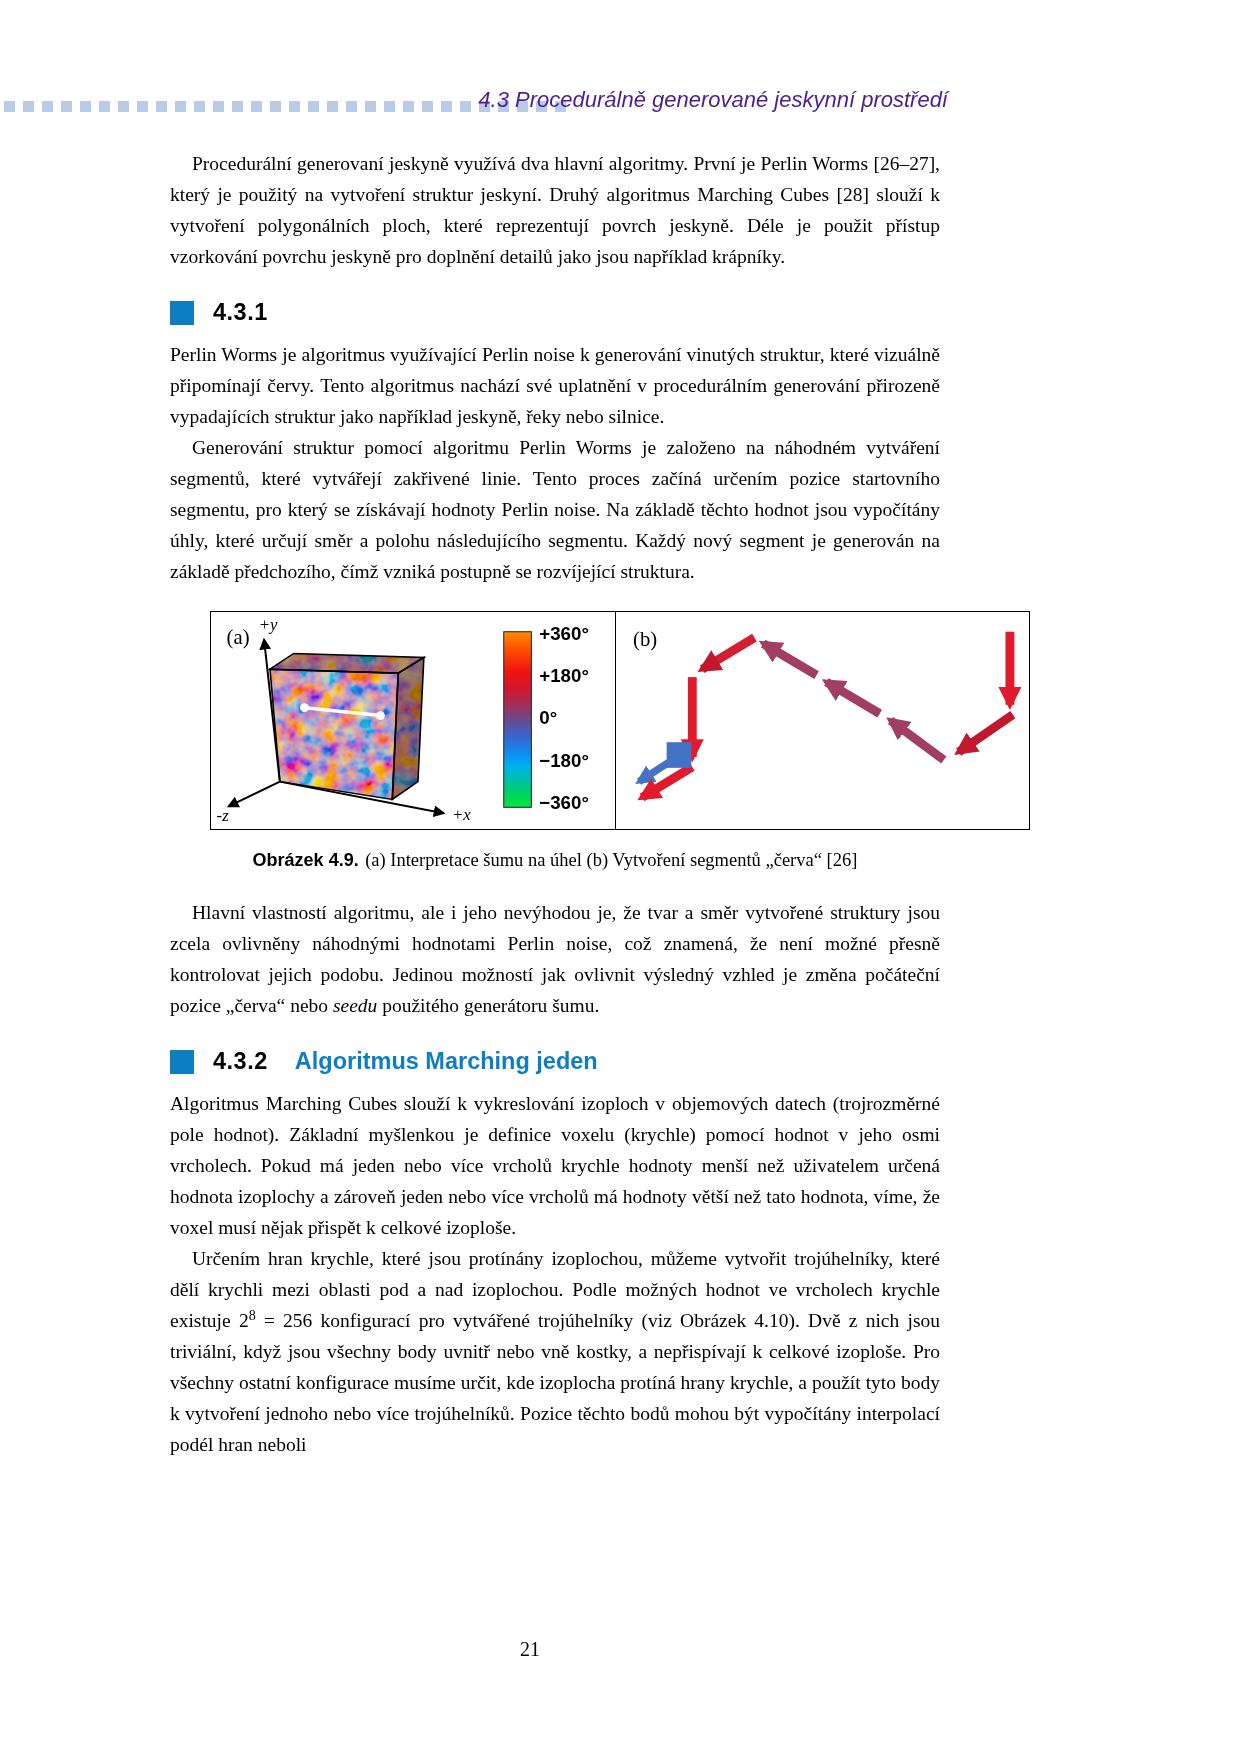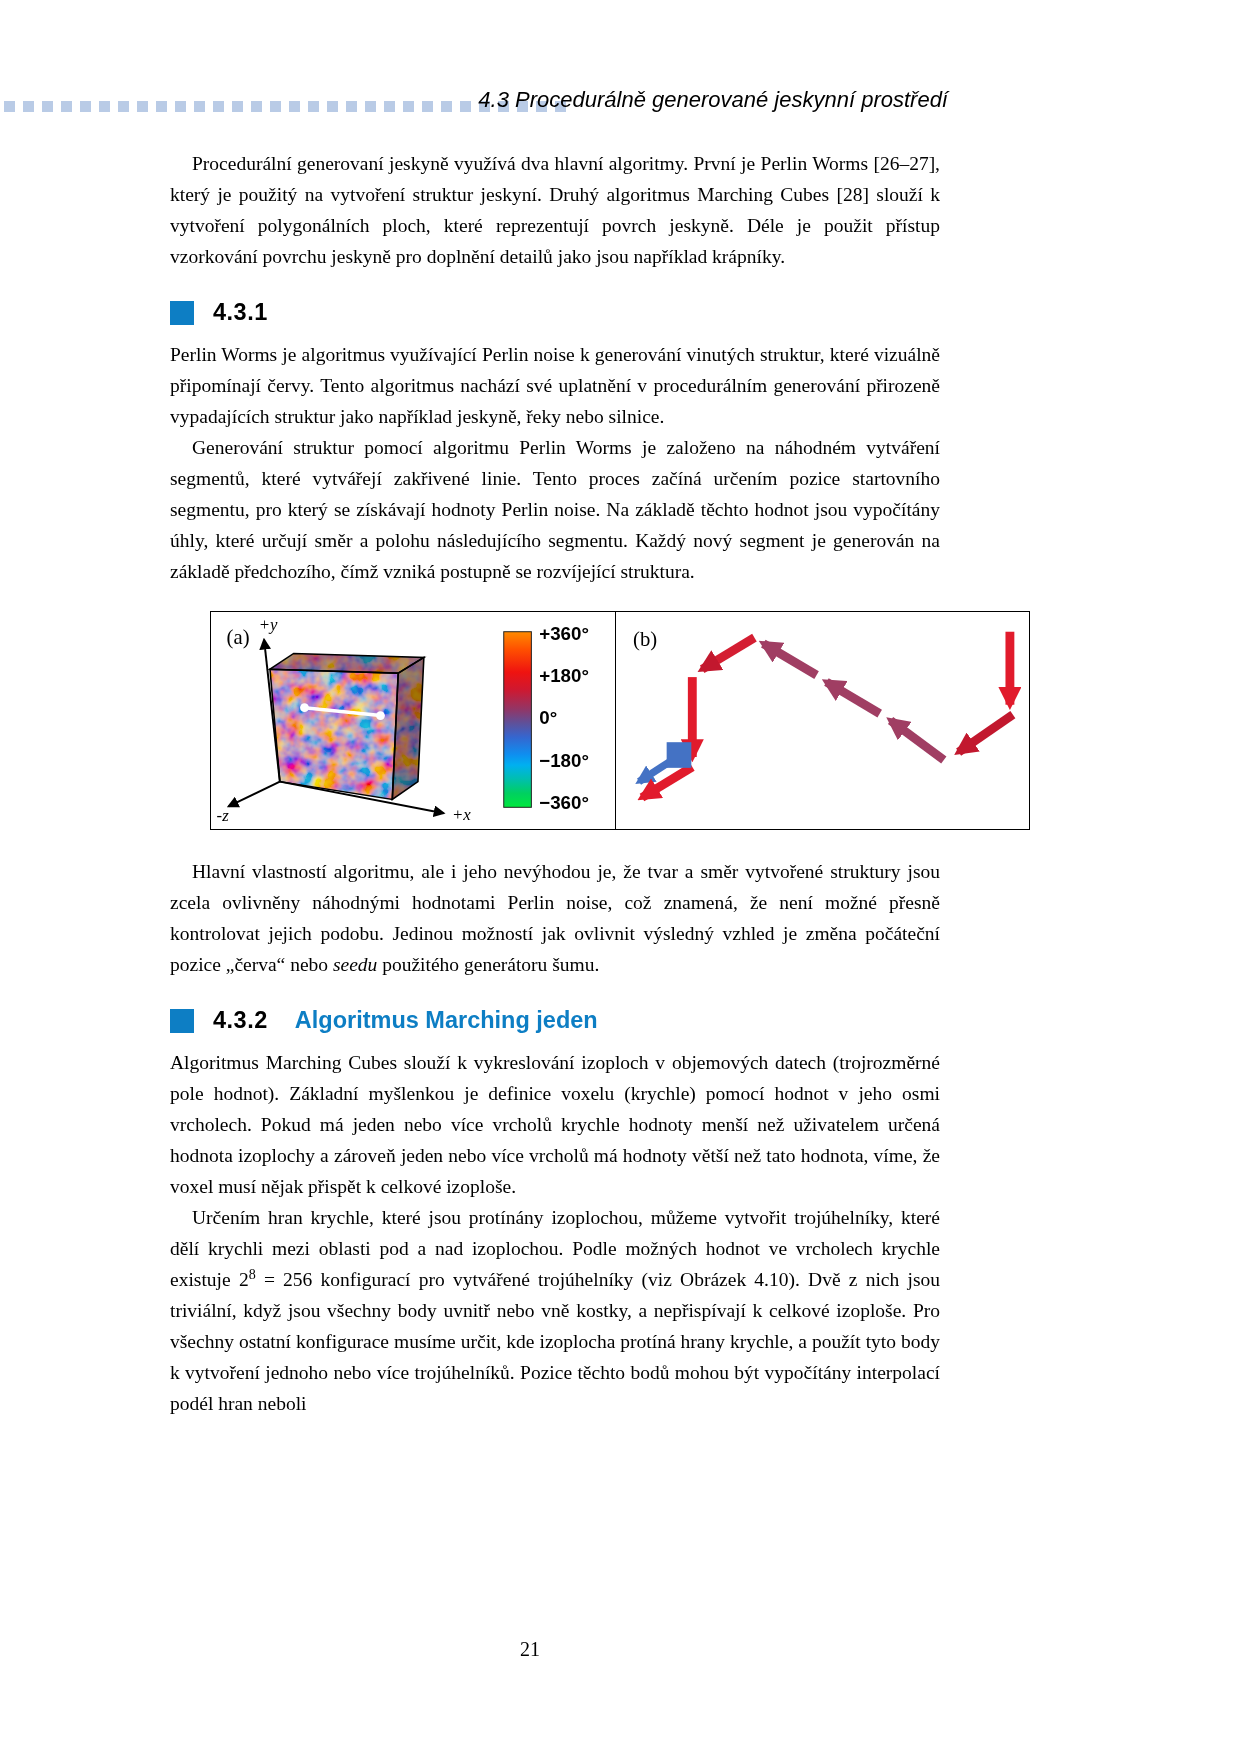--- a/index.html
+++ b/index.html
@@ -9,21 +9,21 @@
     font-family:"Liberation Serif", serif;
   }
   
   .running-dots{
     position:absolute;left:4px;top:101px;width:566px;height:11px;
     background:repeating-linear-gradient(90deg,#b9cbe6 0 11px,transparent 11px 19px);
   }
   .running-title{
     position:absolute;top:87px;right:292px;
     font-family:"Liberation Sans", sans-serif;font-style:italic;
-    font-size:22px;color:#000000;white-space:nowrap;
+    font-size:22px;color:#4c1d95;white-space:nowrap;
   }
   
   .main{position:absolute;left:170px;top:148px;width:770px;}
   .main p{
     margin:0;font-size:19.5px;line-height:31px;text-align:justify;
   }
   p.indent{text-indent:22px;}
   .ital{font-style:italic;}
   sup{font-size:0.72em;line-height:0;}
   
@@ -171,20 +171,23 @@
         <line x1="202" y1="64" x2="148" y2="32" stroke="#a03e63" marker-end="url(#mPur)"></line>
         <line x1="139" y1="26" x2="86" y2="58" stroke="#d41e32" marker-end="url(#mRedD)"></line>
         <line x1="76" y1="66" x2="76" y2="147" stroke="#e11b2c" marker-end="url(#mRed)"></line>
         <line x1="62" y1="146" x2="22" y2="172" stroke="#4472c4" stroke-width="7.5" marker-end="url(#mBlue)"></line>
         <line x1="76" y1="157" x2="25" y2="188" stroke="#e11b2c" marker-end="url(#mRed)"></line>
       </g>
       <rect x="50" y="132" width="25" height="26" fill="#4472c4"></rect>
     </svg>
   </div>
 
+  <div class="figure-caption">
+    <span class="cap-label">Obrázek 4.9.</span><span class="cap-text">(a) Interpretace šumu na úhel (b) Vytvoření segmentů „červa“ [26]</span>
+  </div>
 
   <p class="indent" style="margin-top:26px;"><span>Hlavní vlastností algoritmu, ale i jeho nevýhodou je, že tvar a směr vytvořené struktury jsou zcela ovlivněny náhodnými hodnotami Perlin noise, což znamená, že není možné přesně kontrolovat jejich podobu. Jedinou možností jak ovlivnit výsledný vzhled je změna počáteční pozice „červa“ nebo </span><span class="ital">seedu</span><span> použitého generátoru šumu.</span></p>
 
 
   <div class="section-heading">
     <span class="sq"></span>
     <span class="num">4.3.2</span>
     <span class="title">Algoritmus Marching jeden</span>
   </div>
 

